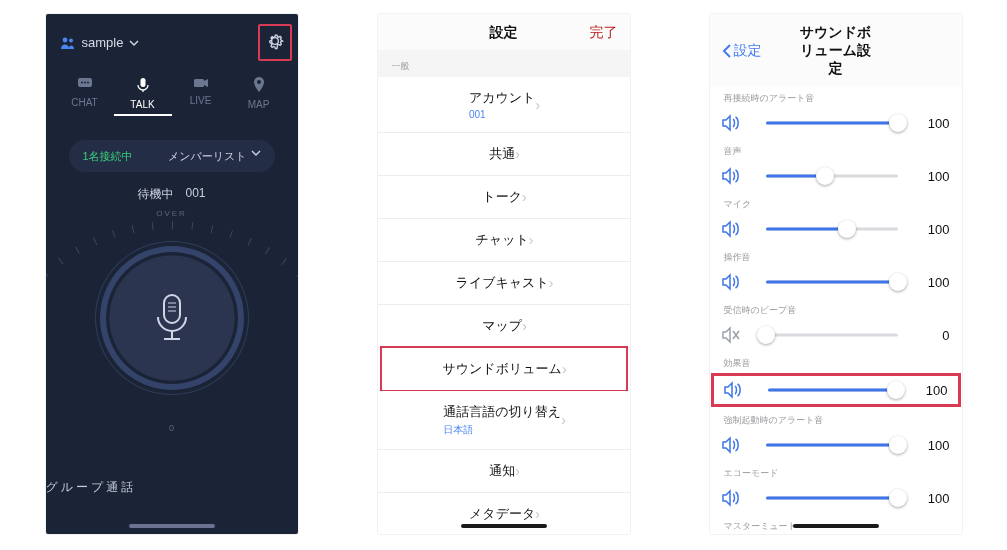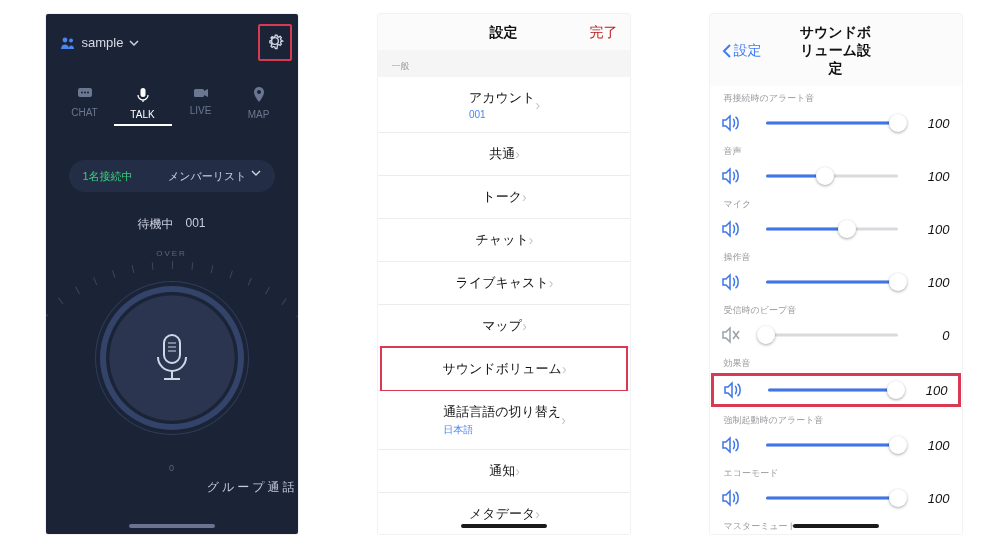--- a/index.html
+++ b/index.html
@@ -18,21 +18,21 @@
     background: #fff;
     border-radius: 2px;
     overflow: hidden;
     box-shadow: 0 0 0 1px rgba(0,0,0,0.05);
     position: relative;
     display: flex;
     flex-direction: column;
     font-size: 12px;
   }
   
-  .p1 { background: #1b2436; color: #d7dce6; gap: 10px; }
+  .p1 { background: #1b2436; color: #d7dce6; }
   .p1-top {
     display: flex; align-items: center; justify-content: space-between;
     padding: 10px 6px 8px 14px;
   }
   .grp-sel { display:flex; align-items:center; gap:6px; font-size:13px; }
   .gear-wrap { border: 2px solid #d83a54; padding: 5px; border-radius:2px; }
   .ico { display:inline-flex; }
   .nav-tabs { display:flex; justify-content:space-around; padding: 4px 10px 0 10px; }
   .tab { flex:1; text-align:center; color:#6b7790; font-size:10px; padding:4px 0; }
   .tab.active { color:#fff; border-bottom:2px solid #fff; }
@@ -50,21 +50,21 @@
   .tick { position:absolute; left:50%; top:50%; width:1px; height:8px; background:#3a4660; transform-origin: 0 97px; }
   .over-lbl { position:absolute; left:50%; top:-4px; transform:translateX(-50%); font-size:8px; letter-spacing:2px; color:#5a6680; }
   .zero-lbl { position:absolute; left:50%; bottom:-10px; transform:translateX(-50%); font-size:9px; color:#5a6680; }
   .dial-ring {
     position:absolute; left:50%; top:50%; transform:translate(-50%,-50%);
     width:132px; height:132px; border-radius:50%;
     background: radial-gradient(circle at 50% 50%, #2b3550 0 62px, transparent 63px);
     box-shadow: 0 0 0 6px #34436a, 0 0 0 10px #1b2436, 0 0 0 11px #2f3c5a;
     display:flex; align-items:center; justify-content:center;
   }
-  .grp-call { position:absolute; bottom:38px; left:0; right:0; text-align:right; font-size:12px; letter-spacing:3px; color:#c5cbdb; }
+  .grp-call { position:absolute; bottom:38px; left:0; right:0; text-align:left; font-size:12px; letter-spacing:3px; color:#c5cbdb; }
   .home-ind { position:absolute; bottom:6px; left:50%; transform:translateX(-50%); width:86px; height:4px; border-radius:2px; background:#555e73;}
   .p1 .home-ind { background:#6a7490; }
 
   
   .ios-head { display:flex; align-items:center; justify-content:space-between; padding:10px 12px 8px 12px; font-size:14px; background:#fcfbfb; }
   .ios-head .left { color:#3f7cf2; display:flex; align-items:center; gap:2px; flex:1;}
   .ios-head .title { font-weight:600; color:#111; flex:1; text-align:center;}
   .ios-head .right { color:#b91c1c; flex:1; text-align:right;}
   .sec-label { font-size:9px; color:#9b9ba0; padding:10px 14px 4px 14px; background:#f6f5f6; }
   .ios-list { background:#fff; }
@@ -73,21 +73,21 @@
     padding: 12px 12px 12px 14px; border-bottom:1px solid #ececee;
     background:#fff; font-size:13px; color:#111;
     position:relative;
   }
   .row .sub { display:block; font-size:10px; color:#4a84f2; margin-top:2px;}
   .chev { color:#c6c6ca; font-size:14px;}
   .hl-red { position:relative; }
   .hl-red::after { content:""; position:absolute; inset:-2px 2px -2px 2px; border:2px solid #d83a54; pointer-events:none;}
 
   
-  .vrow { display:flex; align-items:center; gap:24px; padding:6px 12px 6px 10px; background:#fff;font-style:italic; }
+  .vrow { display:flex; align-items:center; gap:24px; padding:6px 12px 6px 10px; background:#fff; }
   .vrow.red-box { outline:3px solid #d83a54; outline-offset:-2px; margin:2px 2px; }
   .vol-ico { width:22px; display:flex; justify-content:center; color:#3e75e8;}
   .vol-ico.muted { color:#9aa1ad;}
   .slider { position:relative; flex:1; height:20px; }
   .track-bg { position:absolute; left:0; right:0; top:50%; height:3px; background:#d9dadd; border-radius:2px; transform:translateY(-50%);}
   .track-fg { position:absolute; left:0; top:50%; height:3px; background:#3e75e8; border-radius:2px; transform:translateY(-50%);}
   .thumb { position:absolute; top:50%; width:18px; height:18px; border-radius:50%; background:#fff; box-shadow:0 1px 3px rgba(0,0,0,0.35); transform:translate(-50%,-50%);}
   .vval { width:28px; text-align:right; font-size:13px; color:#111;}
   .p3 .sec-label { background:#fff; padding:6px 14px 2px 14px;}
   .p3 { overflow:hidden; }

